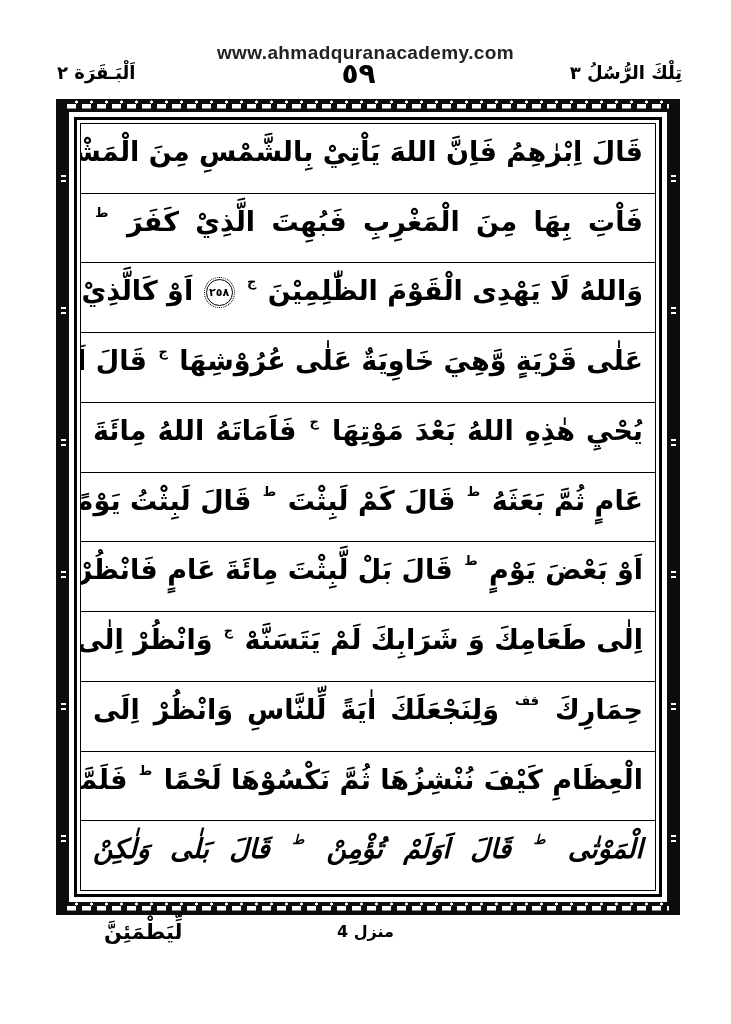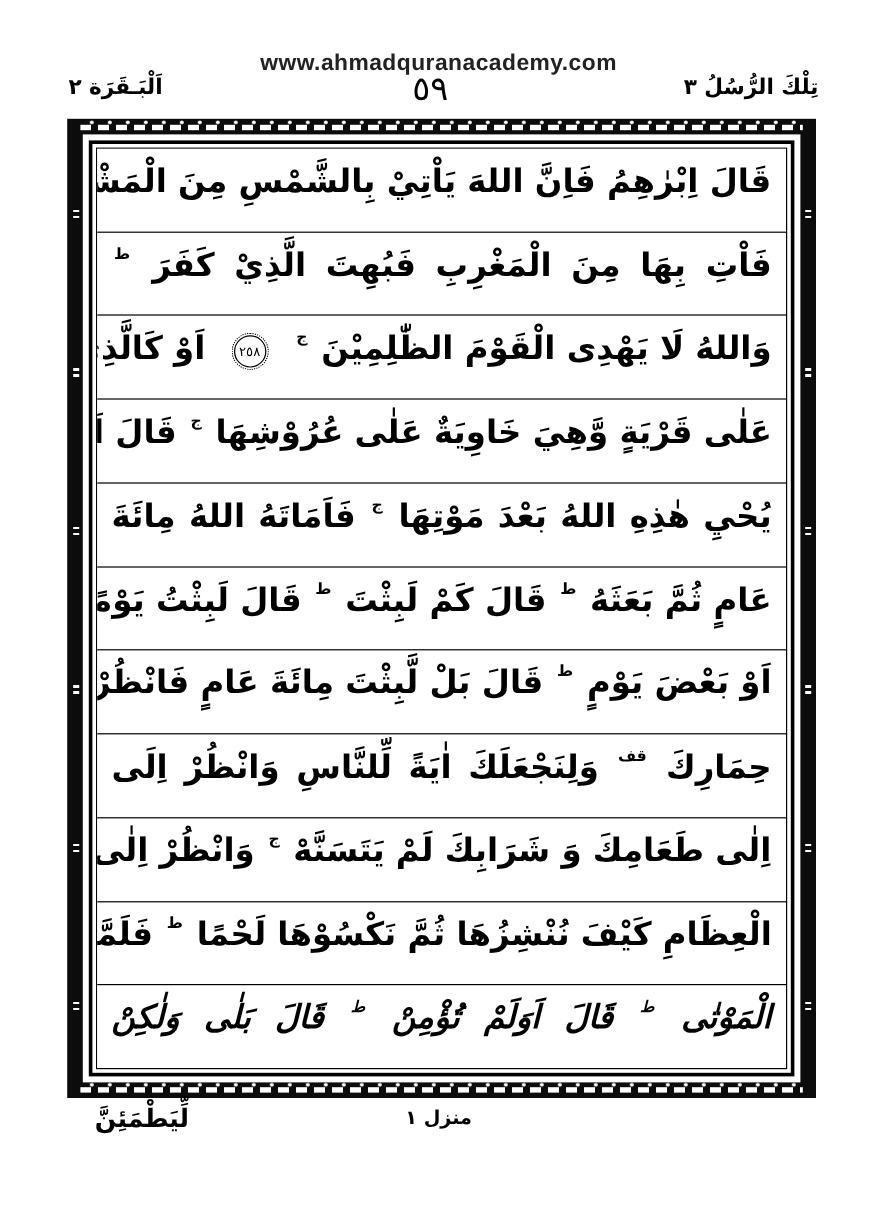--- a/index.html
+++ b/index.html
@@ -22,21 +22,21 @@
   }
   .header-row{
     position:absolute; top:60px; left:57px; right:49px; height:38px;
     display:flex; justify-content:space-between;
     direction:ltr;
   }
   .surah-label,.juz-label{
     font-size:18px; font-weight:bold; direction:rtl; line-height:1.4;
   }
   .page-number{
-    font-size:28px; font-weight:normal; line-height:1;
+    font-size:28px; font-weight:bold; line-height:1;
     transform:translateX(6px);
   }
 
   
   .mushaf-frame{
     position:absolute; left:57px; top:100px; width:622px; height:814px;
     background:#0c0c0c;
     box-shadow:0 0 0 1px #0c0c0c;
   }
   .ornament-h{
@@ -96,42 +96,42 @@
   .qtext{ letter-spacing:0; }
 
   .ayah-marker{
     display:inline-flex;
     width:27px; height:27px;
     border:1.6px solid #000;
     border-radius:50%;
     outline:1px dotted #000;
     outline-offset:1px;
     align-items:center; justify-content:center;
-    font-size:11px; font-weight:normal; line-height:1;
+    font-size:11px; font-weight:bold; line-height:1;
     vertical-align:middle;
-    margin:0 14px;
+    margin:0 3px;
     background:#fff;
   }
   .waqf{
     display:inline-block;
     font-size:13px; font-weight:bold;
     vertical-align:14px;
     line-height:1;
     margin:0 2px;
   }
 
   
   .manzil{
     position:absolute; top:922px; left:0; width:100%;
     text-align:center;
     font-size:16px; font-weight:bold;
     direction:rtl;
   }
   .catchword{
-    position:absolute; top:920px; left:79px;
+    position:absolute; top:920px; left:104px;
     font-size:21px; font-weight:bold;
     direction:rtl;
   }
 </style>
 </head>
 <body>
 
 <div class="site-url">www.ahmadquranacademy.com</div>
 
 <div class="header-row">
@@ -149,24 +149,24 @@
     <div class="mid-border">
       <div class="fine-border">
         <div class="qlines">
             <div class="qline"><span class="qtext">قَالَ اِبْرٰهِمُ فَاِنَّ اللهَ يَاْتِيْ بِالشَّمْسِ مِنَ الْمَشْرِقِ</span></div>
             <div class="qline"><span class="qtext">فَاْتِ بِهَا مِنَ الْمَغْرِبِ فَبُهِتَ الَّذِيْ كَفَرَ</span> <span class="waqf">ط</span></div>
             <div class="qline"><span class="qtext">وَاللهُ لَا يَهْدِى الْقَوْمَ الظّٰلِمِيْنَ</span> <span class="waqf">ج</span> <span class="ayah-marker">٢٥٨</span> <span class="qtext">اَوْ كَالَّذِيْ مَرَّ</span></div>
             <div class="qline"><span class="qtext">عَلٰى قَرْيَةٍ وَّهِيَ خَاوِيَةٌ عَلٰى عُرُوْشِهَا</span> <span class="waqf">ج</span> <span class="qtext">قَالَ اَنّٰى</span></div>
             <div class="qline"><span class="qtext">يُحْيِ هٰذِهِ اللهُ بَعْدَ مَوْتِهَا</span> <span class="waqf">ج</span> <span class="qtext">فَاَمَاتَهُ اللهُ مِائَةَ</span></div>
             <div class="qline"><span class="qtext">عَامٍ ثُمَّ بَعَثَهُ</span> <span class="waqf">ط</span> <span class="qtext">قَالَ كَمْ لَبِثْتَ</span> <span class="waqf">ط</span> <span class="qtext">قَالَ لَبِثْتُ يَوْمًا</span></div>
             <div class="qline"><span class="qtext">اَوْ بَعْضَ يَوْمٍ</span> <span class="waqf">ط</span> <span class="qtext">قَالَ بَلْ لَّبِثْتَ مِائَةَ عَامٍ فَانْظُرْ</span></div>
+            <div class="qline"><span class="qtext">اِلٰى طَعَامِكَ وَ شَرَابِكَ لَمْ يَتَسَنَّهْ</span> <span class="waqf">ج</span> <span class="qtext">وَانْظُرْ اِلٰى</span></div>
             <div class="qline"><span class="qtext">حِمَارِكَ</span> <span class="waqf">قف</span> <span class="qtext">وَلِنَجْعَلَكَ اٰيَةً لِّلنَّاسِ وَانْظُرْ اِلَى</span></div>
-            <div class="qline"><span class="qtext">اِلٰى طَعَامِكَ وَ شَرَابِكَ لَمْ يَتَسَنَّهْ</span> <span class="waqf">ج</span> <span class="qtext">وَانْظُرْ اِلٰى</span></div>
             <div class="qline"><span class="qtext">الْعِظَامِ كَيْفَ نُنْشِزُهَا ثُمَّ نَكْسُوْهَا لَحْمًا</span> <span class="waqf">ط</span> <span class="qtext">فَلَمَّا</span></div>
             <div class="qline"><span class="qtext">الْمَوْتٰى</span> <span class="waqf">ط</span> <span class="qtext">قَالَ اَوَلَمْ تُؤْمِنْ</span> <span class="waqf">ط</span> <span class="qtext">قَالَ بَلٰى وَلٰكِنْ</span></div>
           </div>
       </div>
     </div>
   </div>
 </div>
 
-<div class="manzil">منزل ۱</div>
+<div class="manzil">منزل 4</div>
 <div class="catchword">لِّيَطْمَئِنَّ</div>
 
 </body></html>

